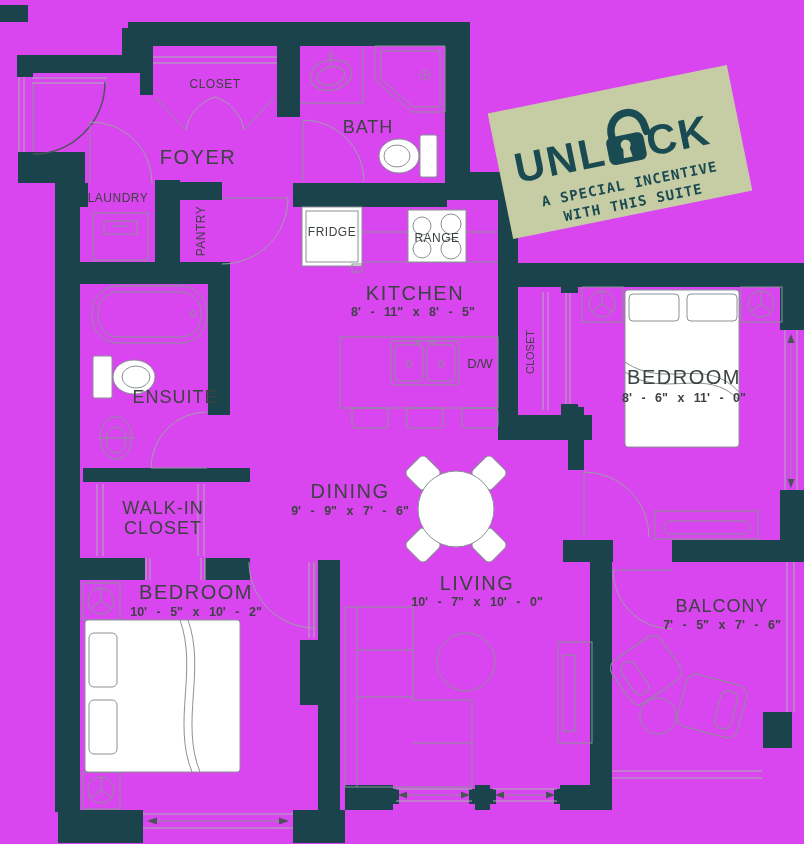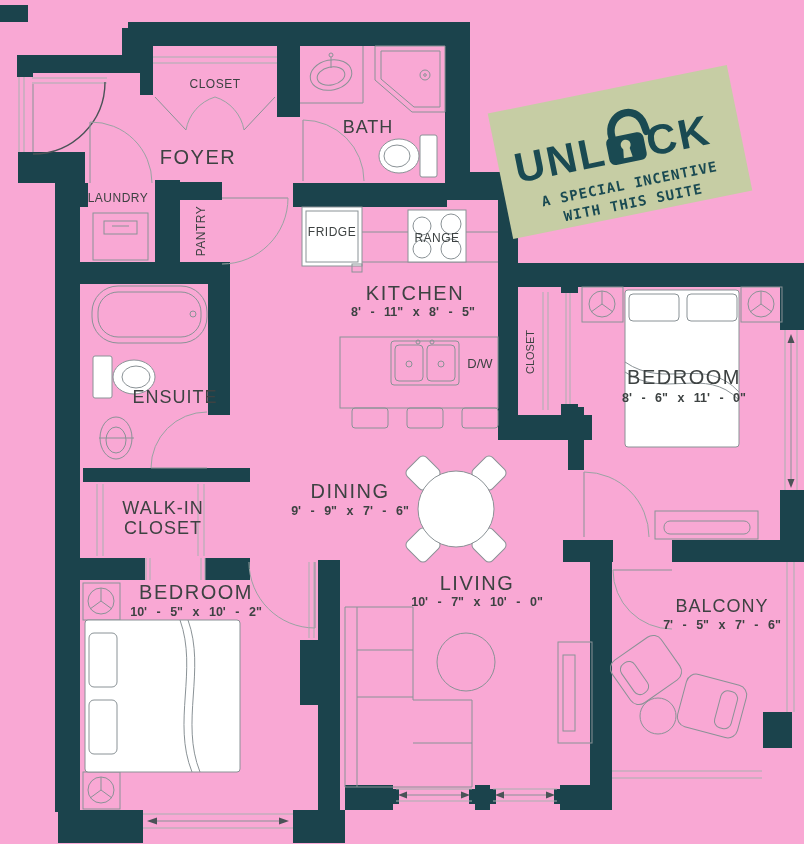--- a/index.html
+++ b/index.html
@@ -1,16 +1,16 @@
 <!DOCTYPE html>
 <html style="--wall: #1b434c; --badge-bg: #c6cda4; --badge-ink: #1a4a52;"><head>
 <meta charset="utf-8">
 <style>
   html,body{margin:0;padding:0;background:#fff;}
-  #stage{position:relative;width:804px;height:844px;background:#f9a8d4;overflow:hidden;}
+  #stage{position:relative;width:804px;height:844px;background:#d946ef;overflow:hidden;}
   svg{display:block;}
   .wall{fill:var(--wall,#1b434c);stroke:none;}
   .fur{stroke:#8a9296;fill:none;stroke-width:1;}
   .furw{stroke:#8a9296;fill:#ffffff;stroke-width:1;}
   .thin{stroke:#a9b0b0;fill:none;stroke-width:1;}
   .door{stroke:#9aa3a3;fill:none;stroke-width:1;}
   .doordark{stroke:#4a5357;fill:none;stroke-width:1.4;}
   .leaf{stroke:#8a9396;fill:none;stroke-width:1;}
   .arrow{fill:#4a5357;stroke:none;}
   .lbl{font-family:"Liberation Sans",sans-serif;fill:#3d4242;text-anchor:middle;}

